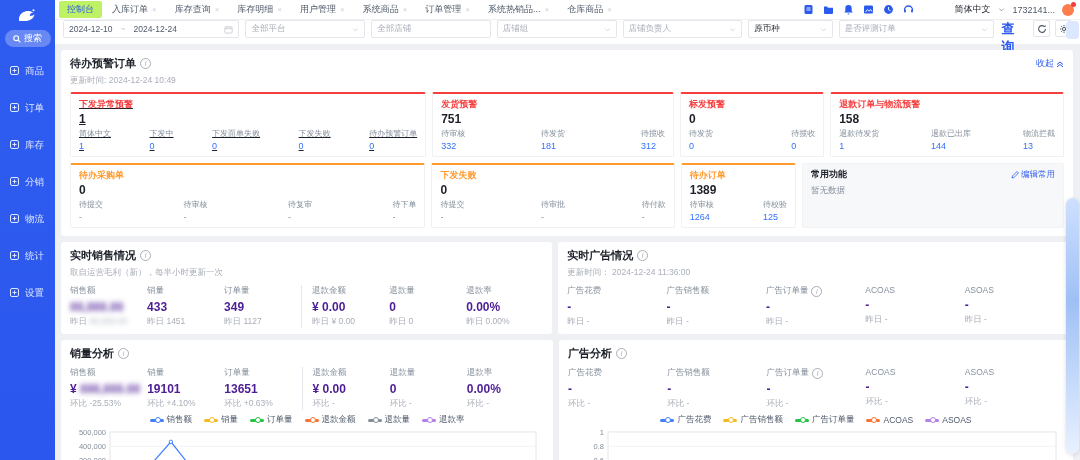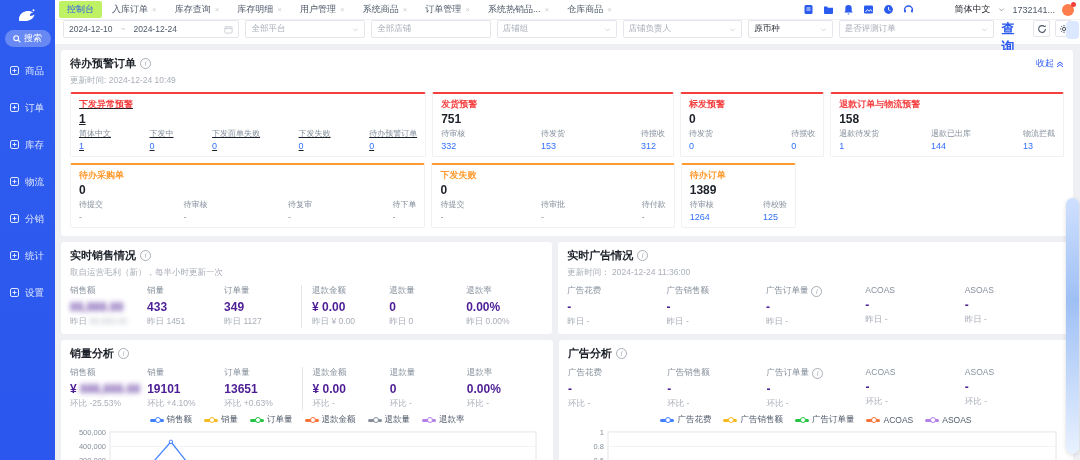--- a/index.html
+++ b/index.html
@@ -110,28 +110,28 @@
             <rect x="1.5" y="1.5" width="8" height="8" rx="1.5" fill="none" stroke="#dfe8ff" stroke-width="1"></rect>
             <path d="M3.5 5.5h4M5.5 3.5v4" stroke="#dfe8ff" stroke-width="1"></path>
           </svg></span>
         <span>库存</span>
       </div>
       <div class="side-item">
         <span><svg width="11" height="11" viewBox="0 0 11 11">
             <rect x="1.5" y="1.5" width="8" height="8" rx="1.5" fill="none" stroke="#dfe8ff" stroke-width="1"></rect>
             <path d="M3.5 5.5h4M5.5 3.5v4" stroke="#dfe8ff" stroke-width="1"></path>
           </svg></span>
-        <span>物流</span>
+        <span>分销</span>
       </div>
       <div class="side-item">
         <span><svg width="11" height="11" viewBox="0 0 11 11">
             <rect x="1.5" y="1.5" width="8" height="8" rx="1.5" fill="none" stroke="#dfe8ff" stroke-width="1"></rect>
             <path d="M3.5 5.5h4M5.5 3.5v4" stroke="#dfe8ff" stroke-width="1"></path>
           </svg></span>
-        <span>分销</span>
+        <span>物流</span>
       </div>
       <div class="side-item">
         <span><svg width="11" height="11" viewBox="0 0 11 11">
             <rect x="1.5" y="1.5" width="8" height="8" rx="1.5" fill="none" stroke="#dfe8ff" stroke-width="1"></rect>
             <path d="M3.5 5.5h4M5.5 3.5v4" stroke="#dfe8ff" stroke-width="1"></path>
           </svg></span>
         <span>统计</span>
       </div>
       <div class="side-item">
         <span><svg width="11" height="11" viewBox="0 0 11 11">
@@ -349,21 +349,21 @@
           <div class="wcard accented" style="border-top-color: rgb(245, 63, 63);">
             <div class="wc-title" style="color: rgb(245, 63, 63);">发货预警</div>
             <div class="wc-value">751</div>
             <div class="wc-metrics">
               <div class="wc-m">
                 <div class="l">待审核</div>
                 <div class="v" style="color: rgb(51, 112, 255);">332</div>
               </div>
               <div class="wc-m">
                 <div class="l">待发货</div>
-                <div class="v" style="color: rgb(51, 112, 255);">153</div>
+                <div class="v" style="color: rgb(51, 112, 255);">181</div>
               </div>
               <div class="wc-m">
                 <div class="l">待揽收</div>
                 <div class="v" style="color: rgb(51, 112, 255);">312</div>
               </div>
             </div>
           </div>
           <div class="wcard accented" style="border-top-color: rgb(245, 63, 63);">
             <div class="wc-title" style="color: rgb(245, 63, 63);">标发预警</div>
             <div class="wc-value">0</div>
@@ -444,20 +444,32 @@
             <div class="wc-metrics">
               <div class="wc-m">
                 <div class="l">待审核</div>
                 <div class="v" style="color: rgb(51, 112, 255);">1264</div>
               </div>
               <div class="wc-m">
                 <div class="l">待校验</div>
                 <div class="v" style="color: rgb(51, 112, 255);">125</div>
               </div>
             </div>
+          </div>
+          <div class="wcard plain">
+            <div class="plain-head">
+              <span class="plain-title">常用功能</span>
+              <span class="edit-link">
+                <svg width="8" height="8" viewBox="0 0 8 8">
+                  <path d="M1 7l.5-2L6 .5 7.5 2 3 6.5z" fill="none" stroke="#2b5aee" stroke-width=".8"></path>
+                </svg>
+                <span>编辑常用</span>
+              </span>
+            </div>
+            <div class="empty-text">暂无数据</div>
           </div>
         </div>
     </section>
 
     <div class="two-col">
       <section class="panel">
         <div class="sec-head">
           <span class="sec-title">实时销售情况</span>
           <span class="info">i</span>
         </div>

